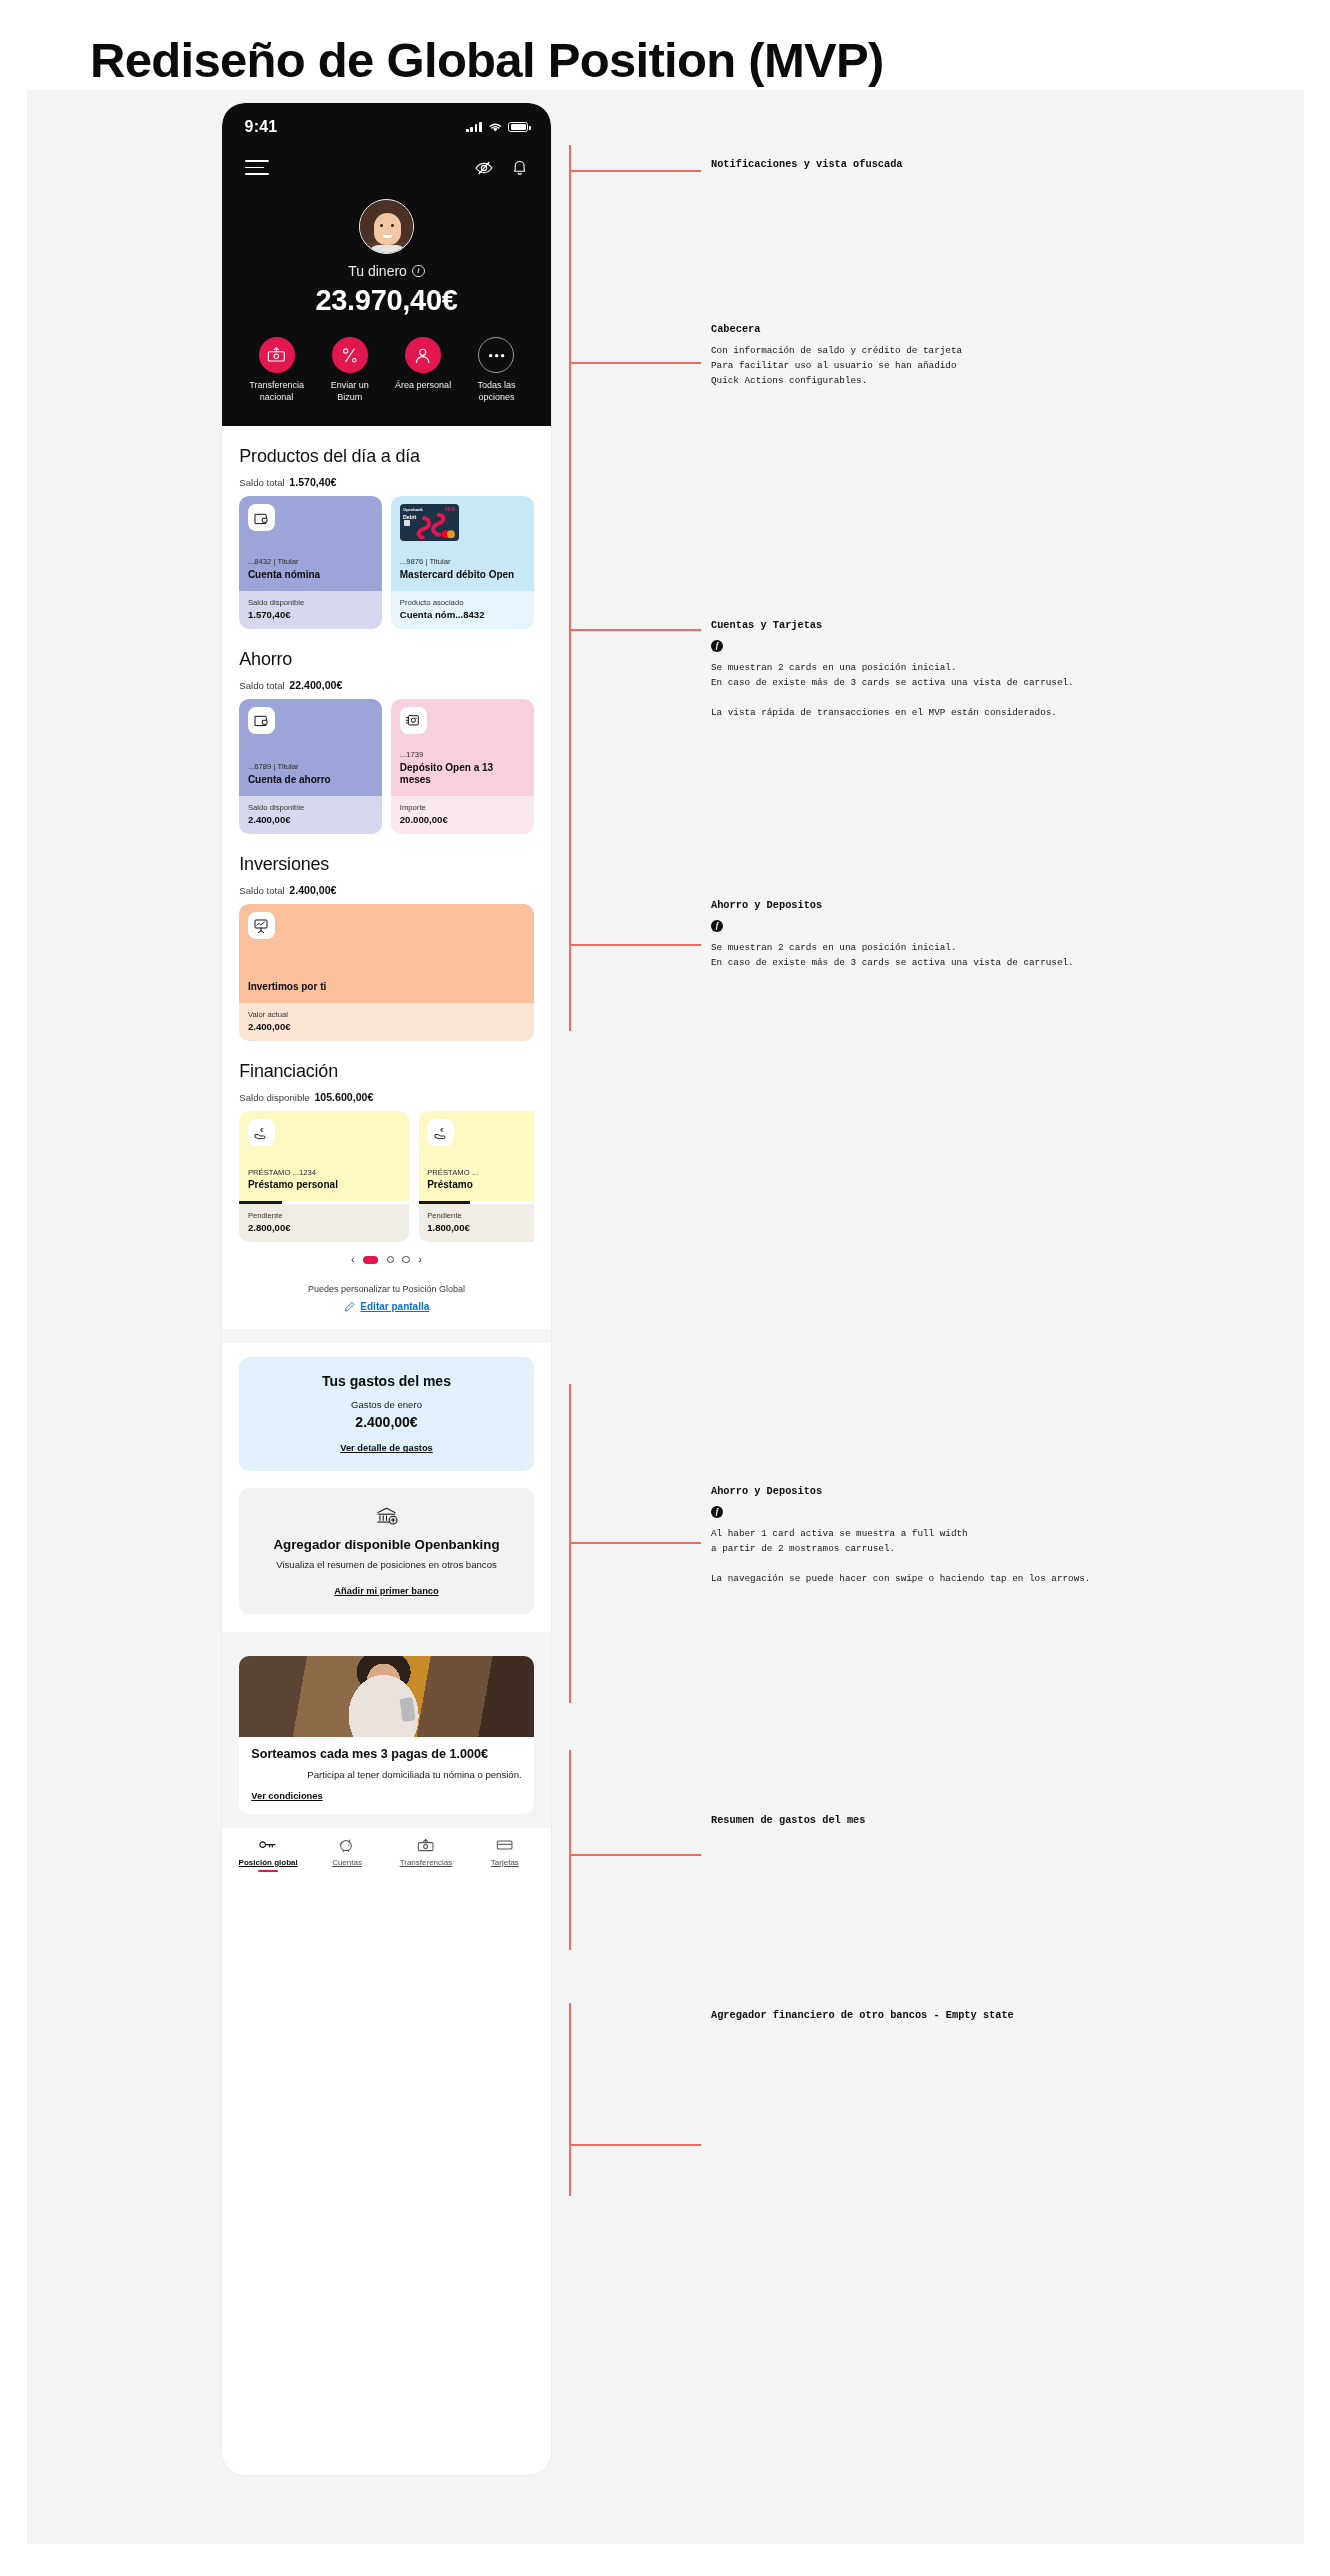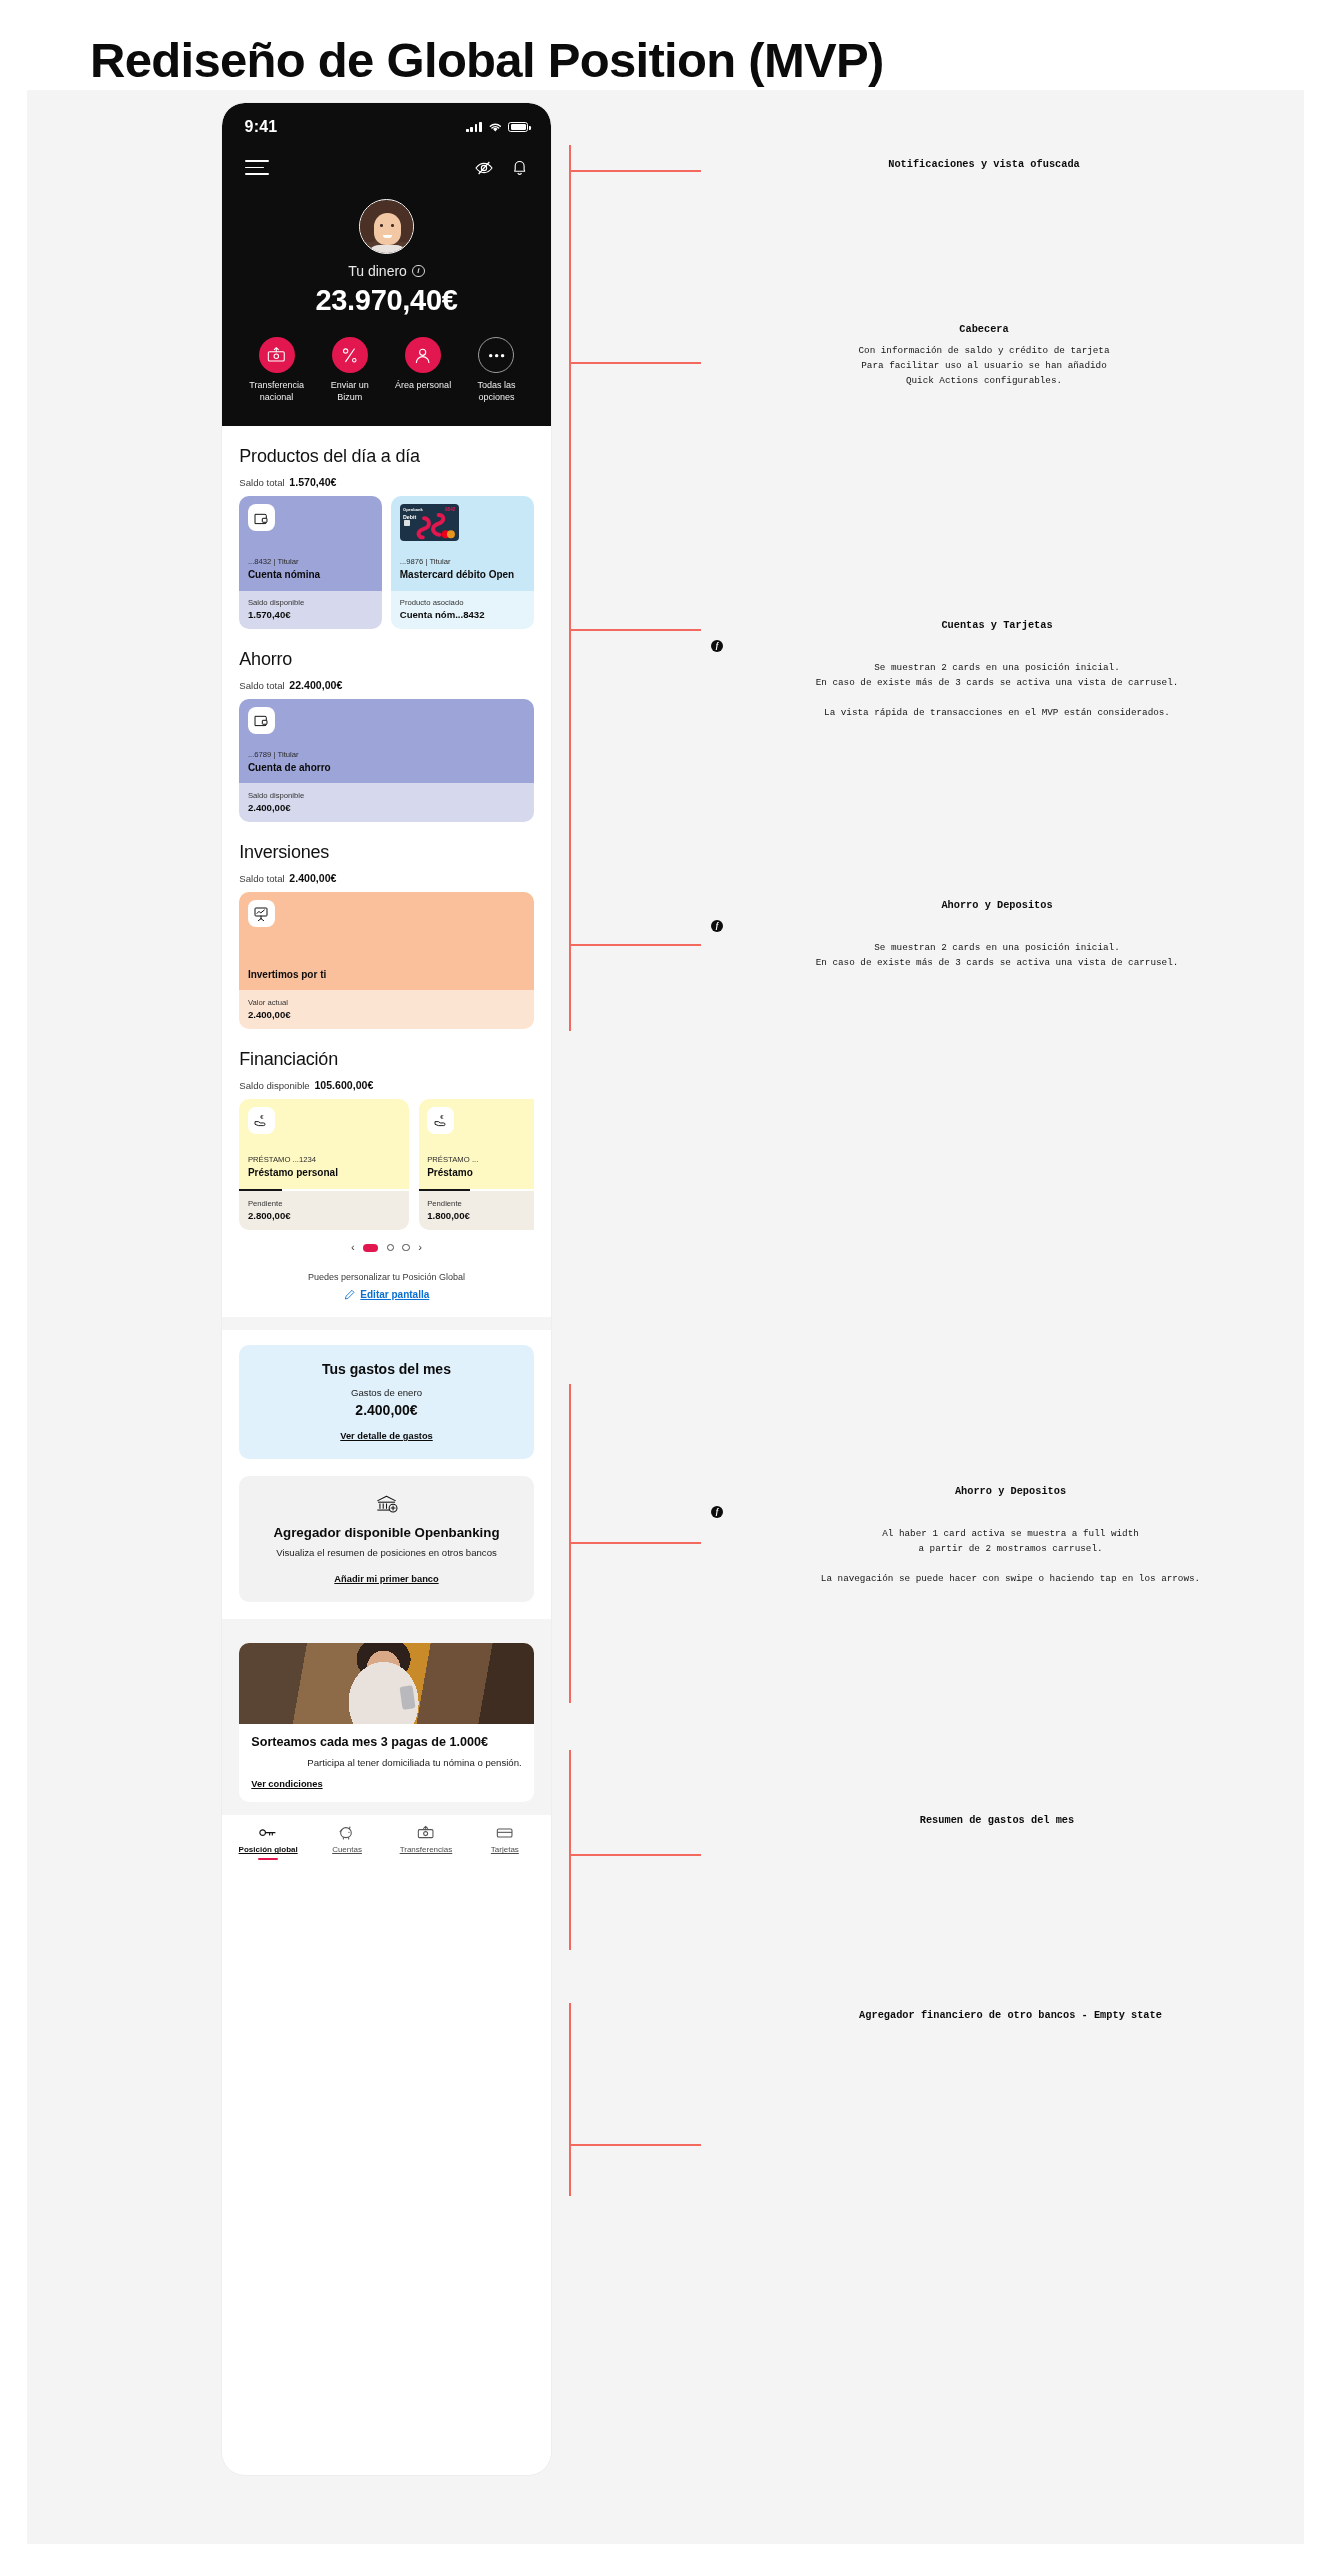--- a/index.html
+++ b/index.html
@@ -222,21 +222,21 @@
     background:#fff; display:flex; padding: 8.6px 6.7px 10.6px 6.7px;
     border-bottom-left-radius: 20px; border-bottom-right-radius: 20px;
   }
   .tab { flex:1; text-align:center; }
   .tab .ti { height: 17.3px; display:flex;align-items:center;justify-content:center; }
   .tab .tl { font-size: 8px; color:#4c4c4c; margin-top: 4px; text-decoration: underline; }
   .tab.active .tl { color:#0b0b0b; font-weight:bold; }
   .tab.active .underline { width:20px;height:2.3px;background:#e3174f;border-radius:1.3px;margin:3.3px auto 0 auto; }
 
   
-  .ann { position:absolute;text-align:center; }
+  .ann { position:absolute; }
   .ann-title {
     font-family:"Liberation Mono", monospace;
     font-size: 10.3px; font-weight:bold; color:#0b0b0b; white-space:nowrap;
   }
   .ann-body {
     font-family:"Liberation Mono", monospace;
     font-size: 9.3px; color:#151515; line-height: 1.62; white-space:pre-line; margin-top: 8px;
   }
   .fbadge {
     width:12px;height:12px;border-radius:50%;background:#0d0d0d;color:#fff;
@@ -431,20 +431,38 @@
           </div>
           <div class="spacer"></div>
           <div class="sub">...6789 | Titular</div>
           <div class="ttl">Cuenta de ahorro</div>
         </div>
         <div class="bot">
           <div class="bl">Saldo disponible</div>
           <div class="bv">2.400,00€</div>
         </div>
       </div>
+      <div class="pcard c-pink">
+        <div class="top">
+          <div class="badge">
+            <svg width="16" height="14.6" viewBox="0 0 24 22">
+                <rect x="5" y="4" width="15" height="14" rx="1.6" stroke="#111" stroke-width="1.5" fill="none"></rect>
+                <circle cx="12.5" cy="11" r="3.2" stroke="#111" stroke-width="1.5" fill="none"></circle>
+                <path d="M16.5 8.4v-1M5 7H2m3 4H2m3 4H2" stroke="#111" stroke-width="1.4" stroke-linecap="round"></path>
+              </svg>
+          </div>
+          <div class="spacer"></div>
+          <div class="sub">...1739</div>
+          <div class="ttl">Depósito Open a 13 meses</div>
+        </div>
+        <div class="bot">
+          <div class="bl">Importe</div>
+          <div class="bv">20.000,00€</div>
+        </div>
+      </div>
     </div>
   </div>
 
   <div class="sec">
     <div class="sec-h">Inversiones</div>
     <div class="sec-tot">
       <span>Saldo total</span><b>2.400,00€</b>
     </div>
     <div class="pcard fullcard c-peach">
       <div class="top">

